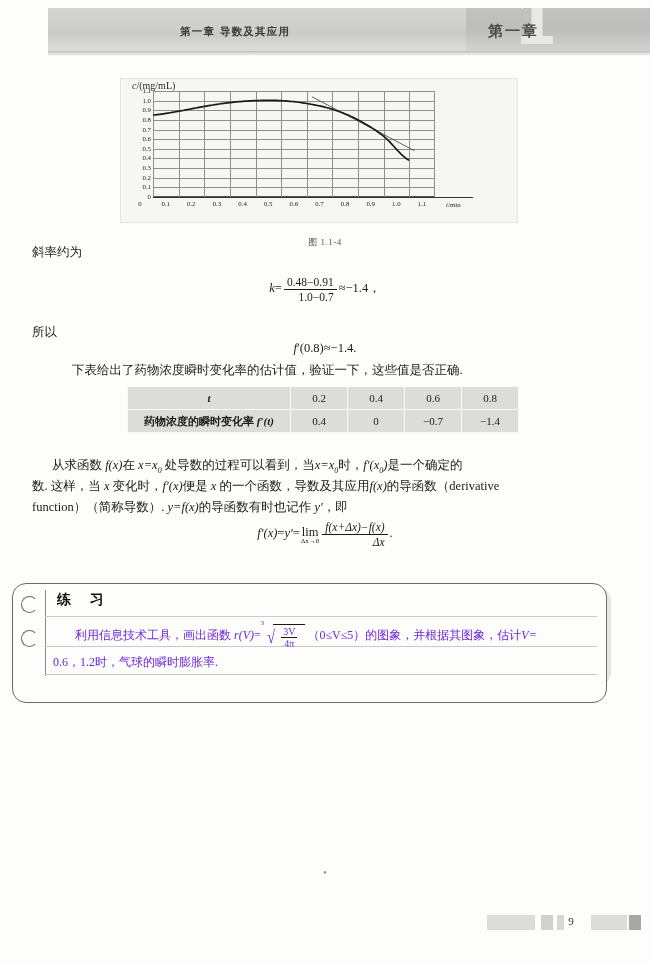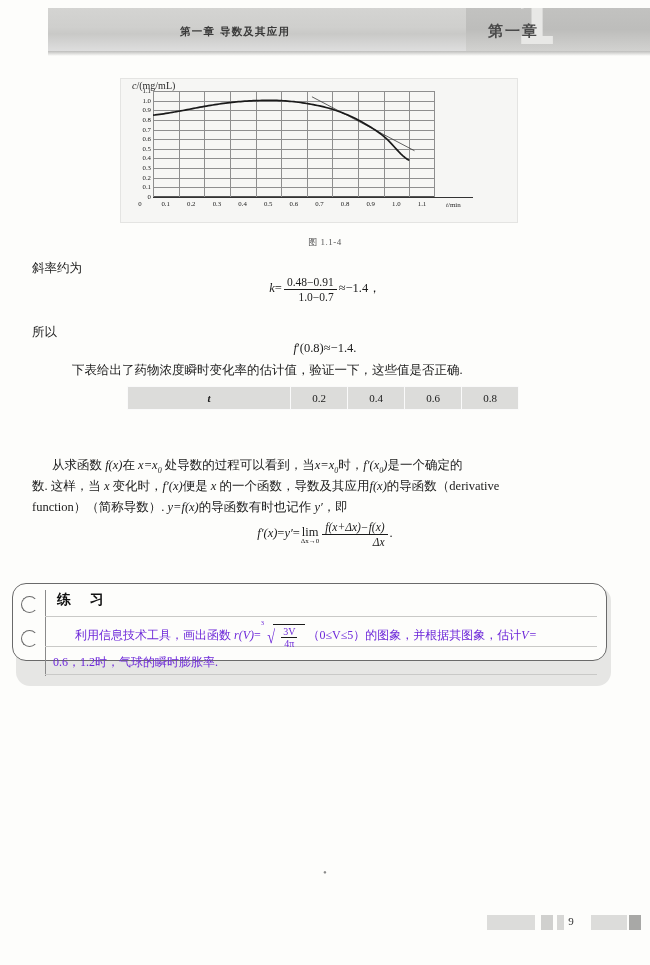--- a/index.html
+++ b/index.html
@@ -231,21 +231,21 @@
   .data-table td.rowhead {
     width: 150px;
     font-weight: bold;
   }
   .data-table td.val { width: 44px; }
 
   
   .exercise-box {
     position: absolute;
     left: 12px; top: 583px;
-    width: 595px; height: 78px;
+    width: 595px; height: 120px;
     border: 1.3px solid #6a6a6a;
     border-radius: 14px;
     background: #fdfdfb;
     box-sizing: border-box;
   }
   .exercise-shadow {
     position: absolute;
     left: 16px; top: 587px;
     width: 595px; height: 99px;
     border-radius: 14px;
@@ -436,21 +436,21 @@
       <div class="xtick" style="left: 166.455px;">0.7</div>
       <div class="xtick" style="left: 192.091px;">0.8</div>
       <div class="xtick" style="left: 217.727px;">0.9</div>
       <div class="xtick" style="left: 243.364px;">1.0</div>
       <div class="xtick" style="left: 269px;">1.1</div>
     </div>
   <div class="x-axis-title"><span class="it">t</span><span>/min</span></div>
 </div>
 <div class="figure-caption">图 1.1-4</div>
 
-<div class="para label-left" style="top:258px;">斜率约为</div>
+<div class="para label-left" style="top:242px;">斜率约为</div>
 
 <div class="centered-formula" style="top:276px;">
   <span class="math it">k</span><span class="math">=</span><span class="frac"><span class="num">0.48−0.91</span><span class="den">1.0−0.7</span></span><span class="math">≈</span><span class="math">−1.4，</span>
 </div>
 
 <div class="para label-left" style="top:322px;">所以</div>
 
 <div class="centered-formula" style="top:341px;">
   <span class="math it">f</span><span class="math">′</span><span class="math">(0.8)</span><span class="math">≈</span><span class="math">−1.4.</span>
 </div>
@@ -459,20 +459,27 @@
 
 <table class="data-table">
   <tbody>
       <tr>
     <td class="rowhead"><span class="it">t</span></td>
     <td class="val">0.2</td>
     <td class="val">0.4</td>
     <td class="val">0.6</td>
     <td class="val">0.8</td>
   </tr>
+  <tr>
+    <td class="rowhead"><span>药物浓度的瞬时变化率 </span><span class="it">f′(t)</span></td>
+    <td class="val">0.4</td>
+    <td class="val">0</td>
+    <td class="val">−0.7</td>
+    <td class="val">−1.4</td>
+  </tr>
 </tbody>
   </table>
 
 <div class="para" style="left:52px;top:455px;"><span>从求函数 </span><span class="it">f(x)</span><span>在 </span><span class="it">x=x</span><sub class="smallsub it">0</sub><span> 处导数的过程可以看到，当</span><span class="it">x=x</span><sub class="smallsub it">0</sub><span>时，</span><span class="it">f′(x</span><sub class="smallsub it">0</sub><span class="it">)</span><span>是一个确定的</span></div>
 
 <div class="para" style="left:32px;top:476px;"><span>数. 这样，当 </span><span class="it">x</span><span> 变化时，</span><span class="it">f′(x)</span><span>便是 </span><span class="it">x</span><span> 的一个函数，导数及其应用</span><span class="it">f(x)</span><span>的导函数（derivative</span></div>
 
 <div class="para" style="left:32px;top:497px;"><span>function）（简称导数）. </span><span class="it">y=f(x)</span><span>的导函数有时也记作 </span><span class="it">y′</span><span>，即</span></div>
 
 <div class="centered-formula" style="top:521px;">

